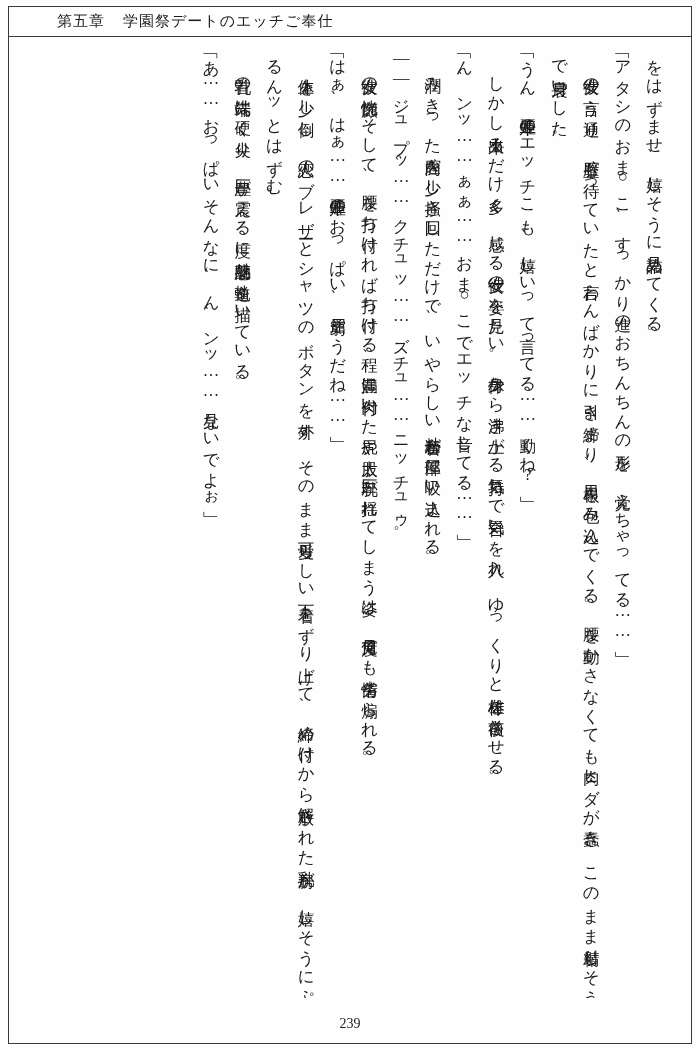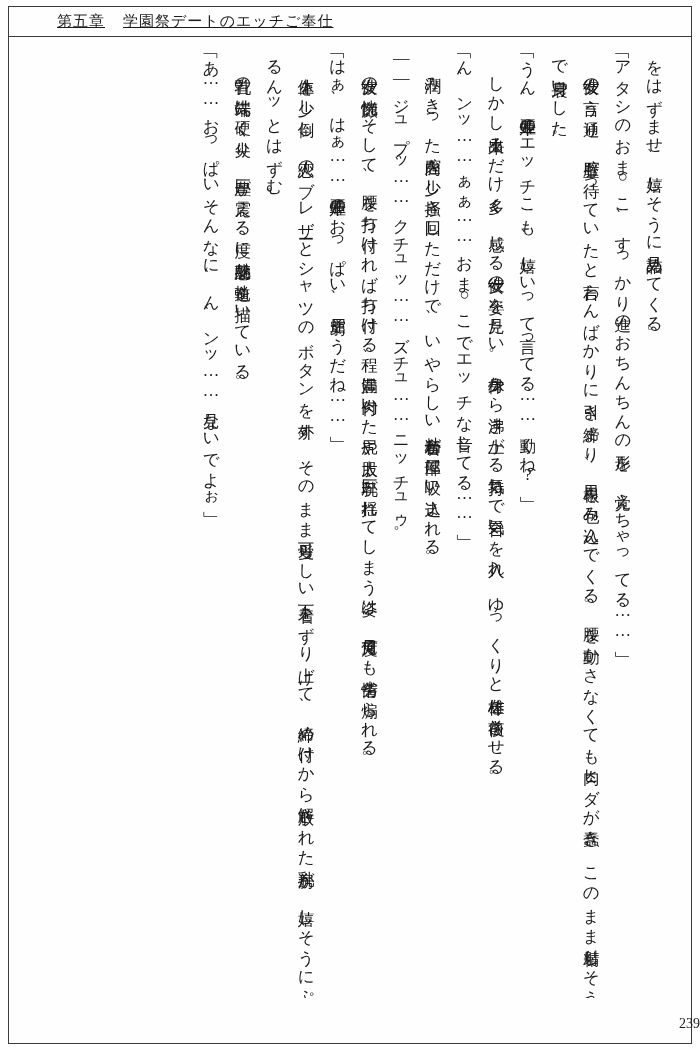--- a/index.html
+++ b/index.html
@@ -35,21 +35,20 @@
     position: absolute;
     left: 9px;
     top: 7px;
     right: 9px;
     height: 30px;
     border-bottom: 1px solid #3a3a3a;
     box-sizing: border-box;
     display: flex;
     align-items: center;
     background: #fefefe;
-    text-decoration: underline;
   }
   .header-title {
     font-size: 15px;
     letter-spacing: 1px;
     margin-left: 48px;
     white-space: nowrap;
     color: #1c1c1c;
   }
   .chapter-num {
     margin-right: 18px;
@@ -82,21 +81,21 @@
     display: block;
   }
   .para-indent {
     text-indent: 1em;
   }
   .page-number {
     position: absolute;
     left: 0;
     right: 0;
     bottom: 18px;
-    text-align: right;
+    text-align: center;
     font-size: 14px;
     color: #1a1a1a;
     font-family: "Liberation Serif", "DejaVu Serif", serif;
   }
 </style>
 </head>
 <body>
 
 <div class="page">
   <div class="page-frame"></div>

